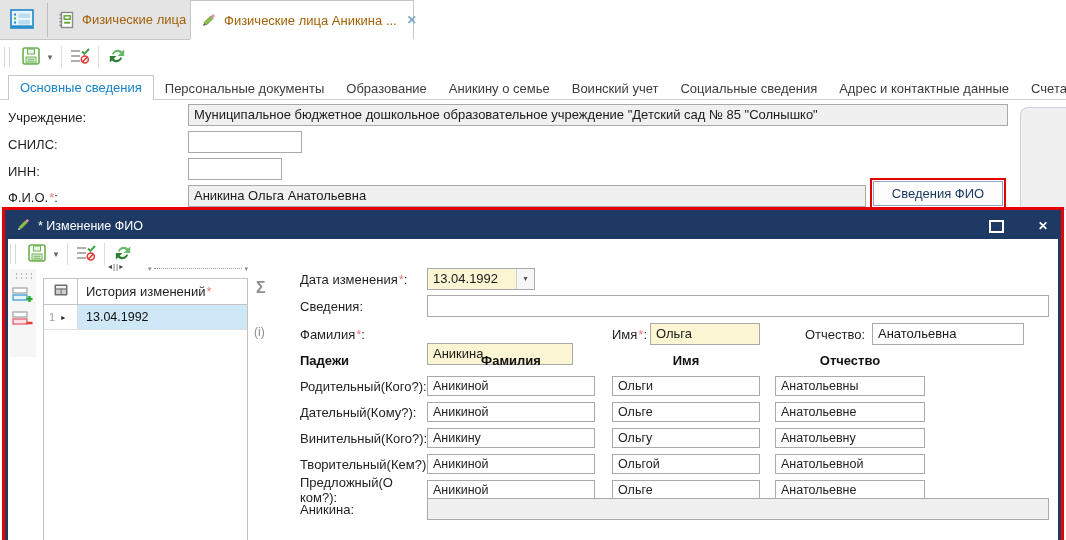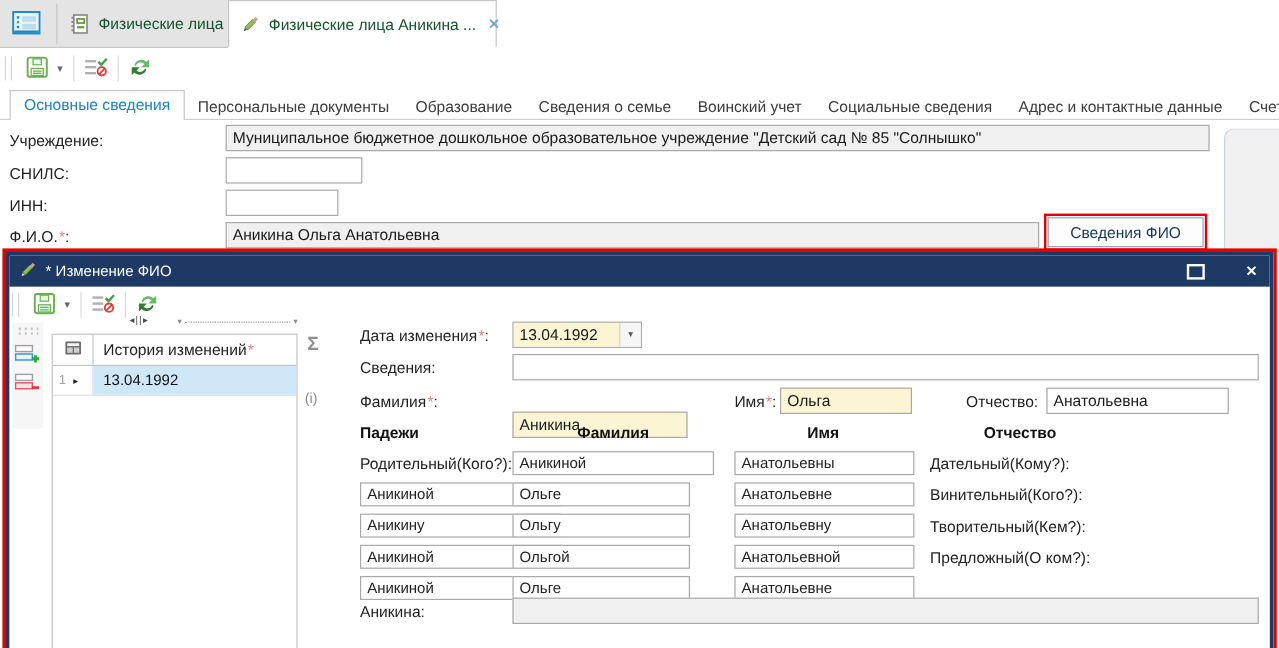--- a/index.html
+++ b/index.html
@@ -8,21 +8,21 @@
 
   
   .tabbar{position:absolute;left:0;top:0;width:1066px;height:40px;background:#fff;}
   .tabbar-gray{position:absolute;left:0;top:0;width:190px;height:39px;background:#e4e4e4;border-bottom:1px solid #c6c6c6;}
   .nav-toggle{position:absolute;left:7px;top:8px;width:30px;height:24px;display:flex;align-items:center;justify-content:center;cursor:pointer;}
   .tabbar-vsep{position:absolute;left:47px;top:3px;width:1px;height:34px;background:#bdbdbd;}
   .wtab{position:absolute;top:0;height:39px;display:flex;align-items:center;}
   .wtab-1{left:48px;width:142px;background:#e4e4e4;border-bottom:1px solid #c6c6c6;}
   .wtab-2{left:190px;width:222px;height:38px;background:#fff;border:1px solid #c6c6c6;border-bottom:none;}
   .wtab .ticon{margin:0 8px 0 10px;display:inline-flex;}
-  .wtab-label{color:#14532d;white-space:nowrap;}
+  .wtab-label{color:#a16207;white-space:nowrap;}
   .wtab-close{margin-left:10px;color:#7aa7c7;font-weight:bold;font-size:12px;cursor:pointer;}
 
   
   .toolbar{position:absolute;left:0;top:40px;width:1066px;height:34px;background:#fff;display:flex;align-items:center;padding-left:4px;box-sizing:border-box;}
   .grip{width:4px;height:20px;border-left:1px solid #d6d6d6;border-right:1px solid #d6d6d6;margin-right:8px;}
   .tbtn{display:inline-flex;align-items:center;justify-content:center;width:26px;height:26px;cursor:pointer;}
   .tcaret{font-size:9px;color:#666;width:12px;text-align:center;cursor:pointer;}
   .tsep{width:1px;height:22px;background:#dcdcdc;margin:0 5px;}
 
   
@@ -170,21 +170,21 @@
           <path d="M14 11 A6 6 0 0 1 4 13.4 L1.8 15.6 L1.8 9 L8.4 9 L5.7 11.7 A4.3 4.3 0 0 0 12.8 10 Z" fill="#2e7d32"></path>
         </svg>
       </span>
     </div>
   </div>
 
   <div class="navtabs">
     <div class="navtab active">Основные сведения</div>
     <div class="navtab">Персональные документы</div>
     <div class="navtab">Образование</div>
-    <div class="navtab">Сведения о семье</div>
+    <div class="navtab">Аникину о семье</div>
     <div class="navtab">Воинский учет</div>
     <div class="navtab">Социальные сведения</div>
     <div class="navtab">Адрес и контактные данные</div>
     <div class="navtab">Счета</div>
   </div>
 
   <div class="lbl" style="left:8px;top:110px;"><span>Учреждение</span><span>:</span></div>
   <div class="box ro" style="left:188px;top:104px;width:820px;">Муниципальное бюджетное дошкольное образовательное учреждение "Детский сад № 85 "Солнышко"</div>
 
   <div class="lbl" style="left:8px;top:137px;"><span>СНИЛС</span><span>:</span></div>
@@ -342,20 +342,23 @@
             </div>
           <div class="hdr">
               <span class="hc" style="width:150px;">Отчество</span>
             </div>
 
           <div class="lblrow"><span>Родительный(Кого?)</span><span>:</span></div>
           <div>
               <div class="cval yellow" style="width:168px;">Аникиной</div>
             </div>
           <div>
+              <div class="cval yellow" style="width:148px;">Ольги</div>
+            </div>
+          <div>
               <div class="cval" style="width:150px;">Анатольевны</div>
             </div>
 
           <div class="lblrow"><span>Дательный(Кому?)</span><span>:</span></div>
           <div>
               <div class="cval yellow" style="width:168px;">Аникиной</div>
             </div>
           <div>
               <div class="cval yellow" style="width:148px;">Ольге</div>
             </div>

